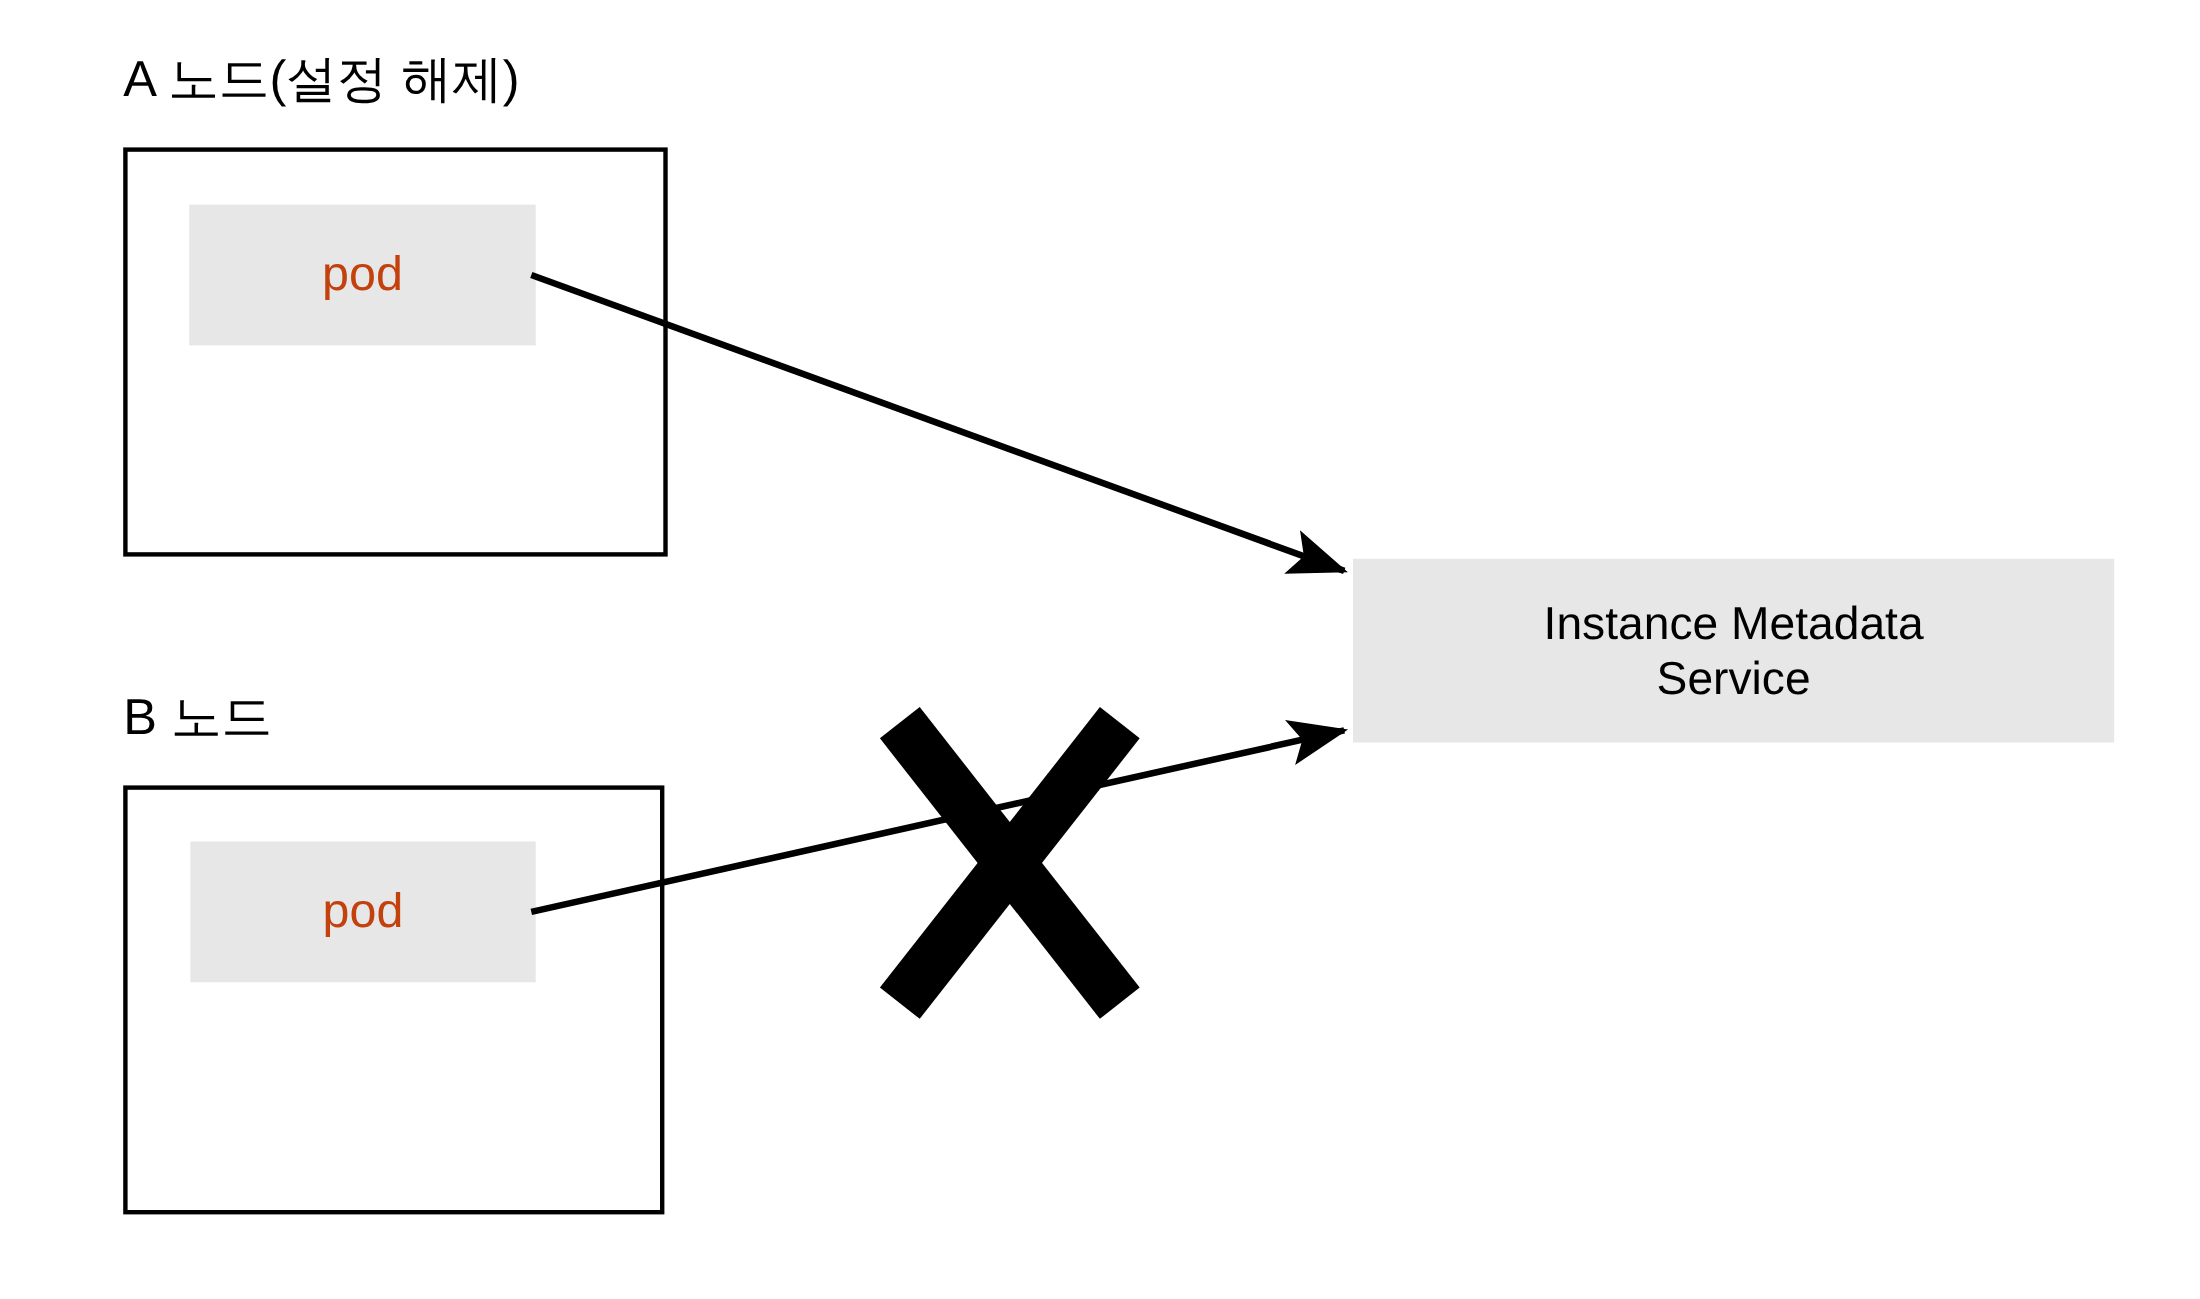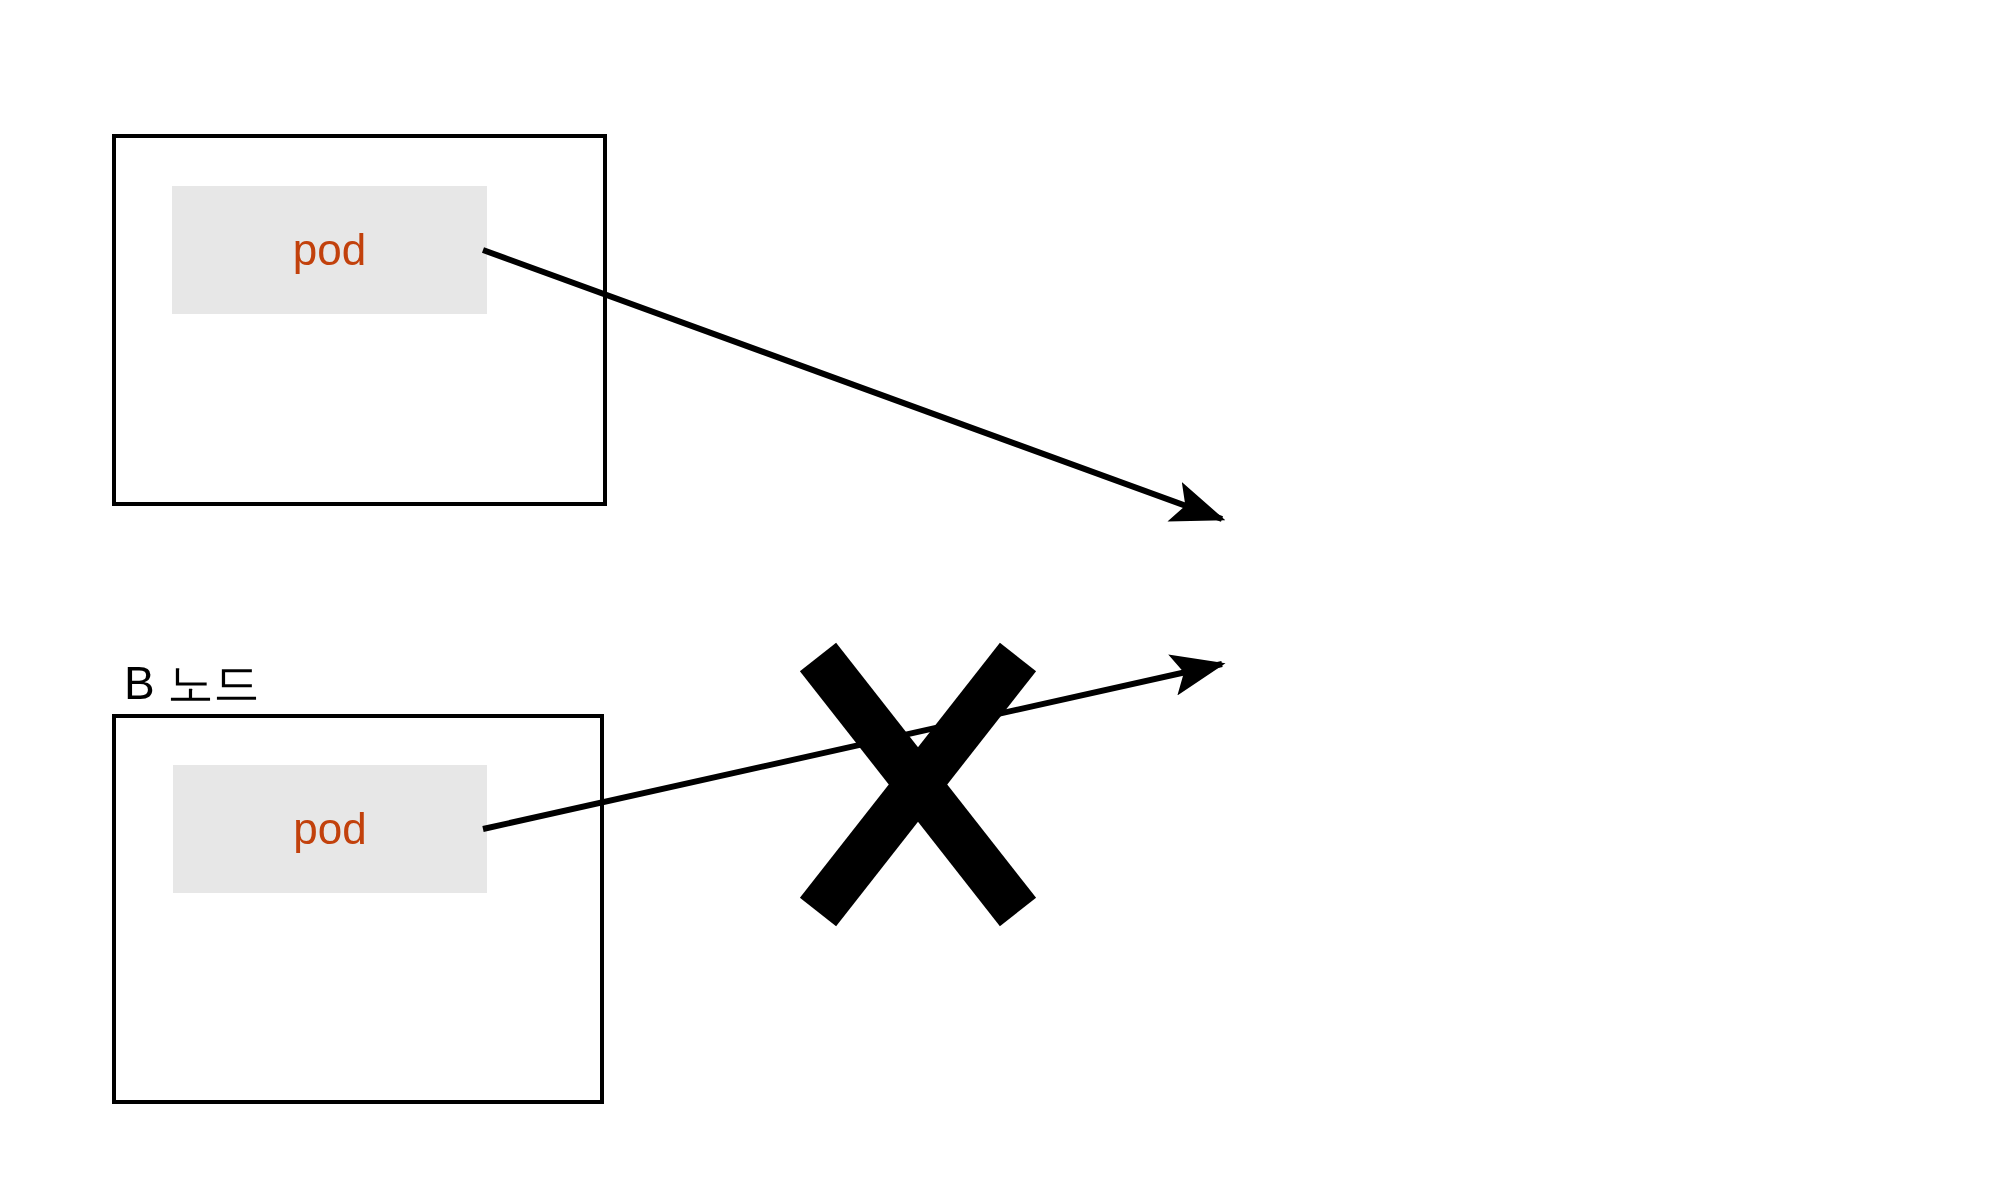--- a/index.html
+++ b/index.html
@@ -20,21 +20,21 @@
   .node-label {
     position: absolute;
     color: #000000;
     font-size: 46px;
     line-height: 1;
     font-weight: 400;
     white-space: nowrap;
     letter-spacing: 0px;
   }
   #label-node-a { left: 112px; top: 48px; }
-  #label-node-b { left: 124px; top: 628px; margin-top: 32px; }
+  #label-node-b { left: 112px; top: 628px; }
 
   .node-box {
     position: absolute;
     border: 4px solid #000000;
     background: #ffffff;
     box-sizing: border-box;
   }
   #node-a-box { left: 112px; top: 134px; width: 495px; height: 372px; }
   #node-b-box { left: 112px; top: 714px; width: 492px; height: 390px; }
 
@@ -81,37 +81,42 @@
     width: 2000px;
     height: 1181px;
     pointer-events: none;
   }
 </style>
 </head>
 <body>
 
 <div id="canvas">
 
+  <div id="label-node-a" class="node-label">A 노드(설정 해제)</div>
 
   <div id="node-a-box" class="node-box">
   </div>
 
   <div id="pod-a-box" class="pod-box">
     <span class="pod-label">pod</span>
   </div>
 
   <div id="label-node-b" class="node-label">B 노드</div>
 
   <div id="node-b-box" class="node-box">
   </div>
 
   <div id="pod-b-box" class="pod-box">
     <span class="pod-label">pod</span>
   </div>
 
+  <div id="ims-box">
+    <span id="ims-label">Instance Metadata
+Service</span>
+  </div>
 
   <svg id="overlay" viewBox="0 0 2000 1181" width="2000" height="1181">
     <defs>
       <marker id="arrowhead-a" markerWidth="9" markerHeight="7" refX="8.4" refY="3.5" orient="auto" markerUnits="strokeWidth">
         <path d="M 0 0 L 9 3.5 L 0 7 L 1.9 3.5 Z" fill="#000000"></path>
       </marker>
       <marker id="arrowhead-b" markerWidth="9" markerHeight="7" refX="8.4" refY="3.5" orient="auto" markerUnits="strokeWidth">
         <path d="M 0 0 L 9 3.5 L 0 7 L 1.9 3.5 Z" fill="#000000"></path>
       </marker>
     </defs>

